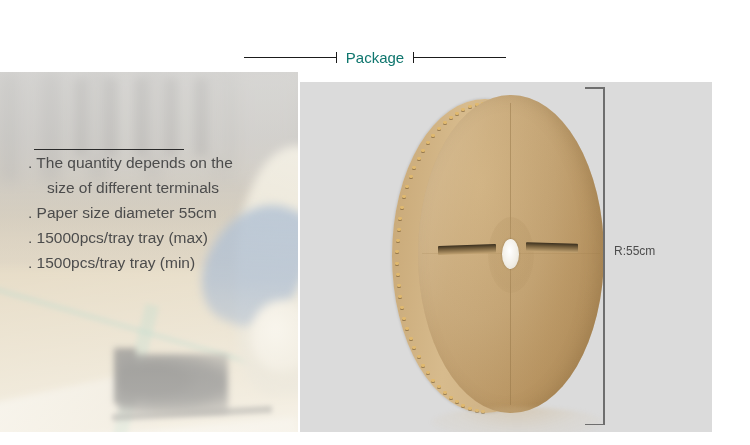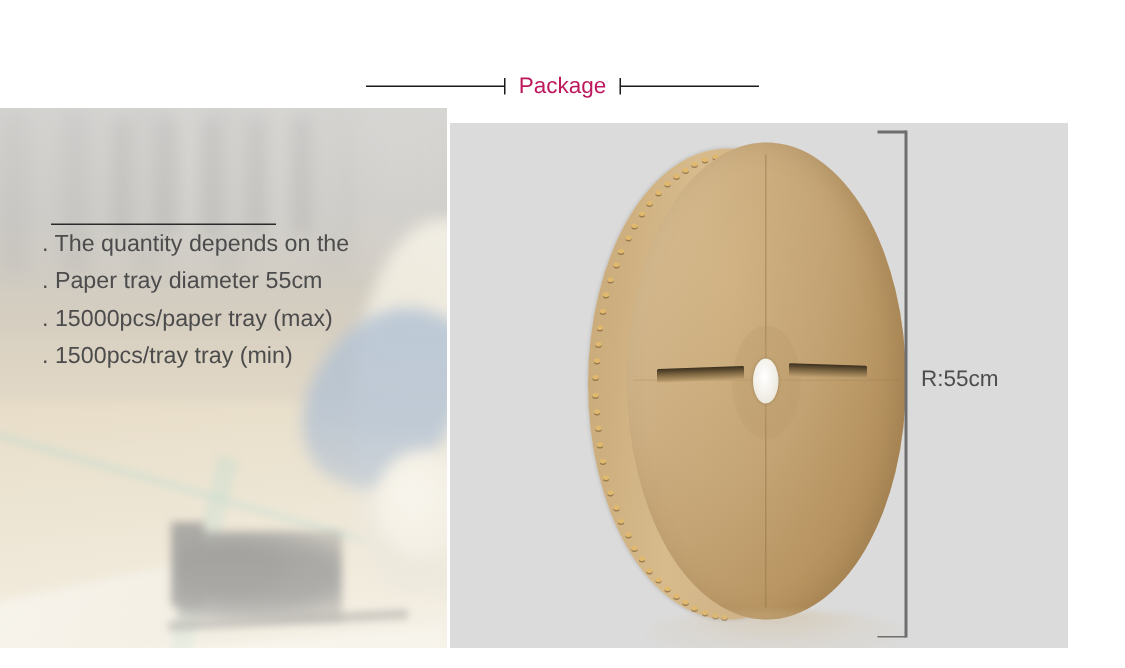--- a/index.html
+++ b/index.html
@@ -52,21 +52,21 @@
     height: 1px;
     background: #1b1b1b;
   }
   .rule-cap {
     width: 1px;
     height: 11px;
     background: #1b1b1b;
   }
   #subtitle-text {
     font-size: 15px;
-    color: #be185d;
+    color: #0f766e;
     padding: 0 9px;
     white-space: nowrap;
     font-family: "Liberation Sans", sans-serif;
   }
 
   
   #left-panel {
     position: absolute;
     left: 0; top: 72px;
     width: 298px;
@@ -355,21 +355,21 @@
     position: absolute;
     left: -9px;
     width: 19px; height: 1.5px;
     background: #6e6e6e;
   }
   .dim-arm.top { top: 0; }
   .dim-arm.bottom { top: 336.5px; }
   #dim-label {
     position: absolute;
     left: 20px; top: 157px;
-    font-size: 15px;
+    font-size: 12px;
     color: #4d4d4d;
     white-space: nowrap;
   }
 </style>
 </head>
 <body>
 
 <div id="header">
   <div id="subtitle-row">
     <span class="rule-wrap">
@@ -398,22 +398,23 @@
   <div class="bg-machine-bar"></div>
   <div class="bg-worker-body"></div>
   <div class="bg-worker-sleeve"></div>
   <div class="bg-worker-glove"></div>
   <div class="photo-veil"></div>
 
   <div id="spec-block">
     <div id="spec-underline"></div>
     <ul id="spec-list">
       <li>. The quantity depends on the</li>
-      <li>. Paper tray diameter 55cm</li>
-      <li>. 15000pcs/paper tray (max)</li>
+      <li class="indented">size of different terminals</li>
+      <li>. Paper size diameter 55cm</li>
+      <li>. 15000pcs/tray tray (max)</li>
       <li>. 1500pcs/tray tray (min)</li>
     </ul>
 
   </div>
 </div>
 
 <div id="right-panel">
 
   <div id="tray">
     <div class="tray-edge"></div>

